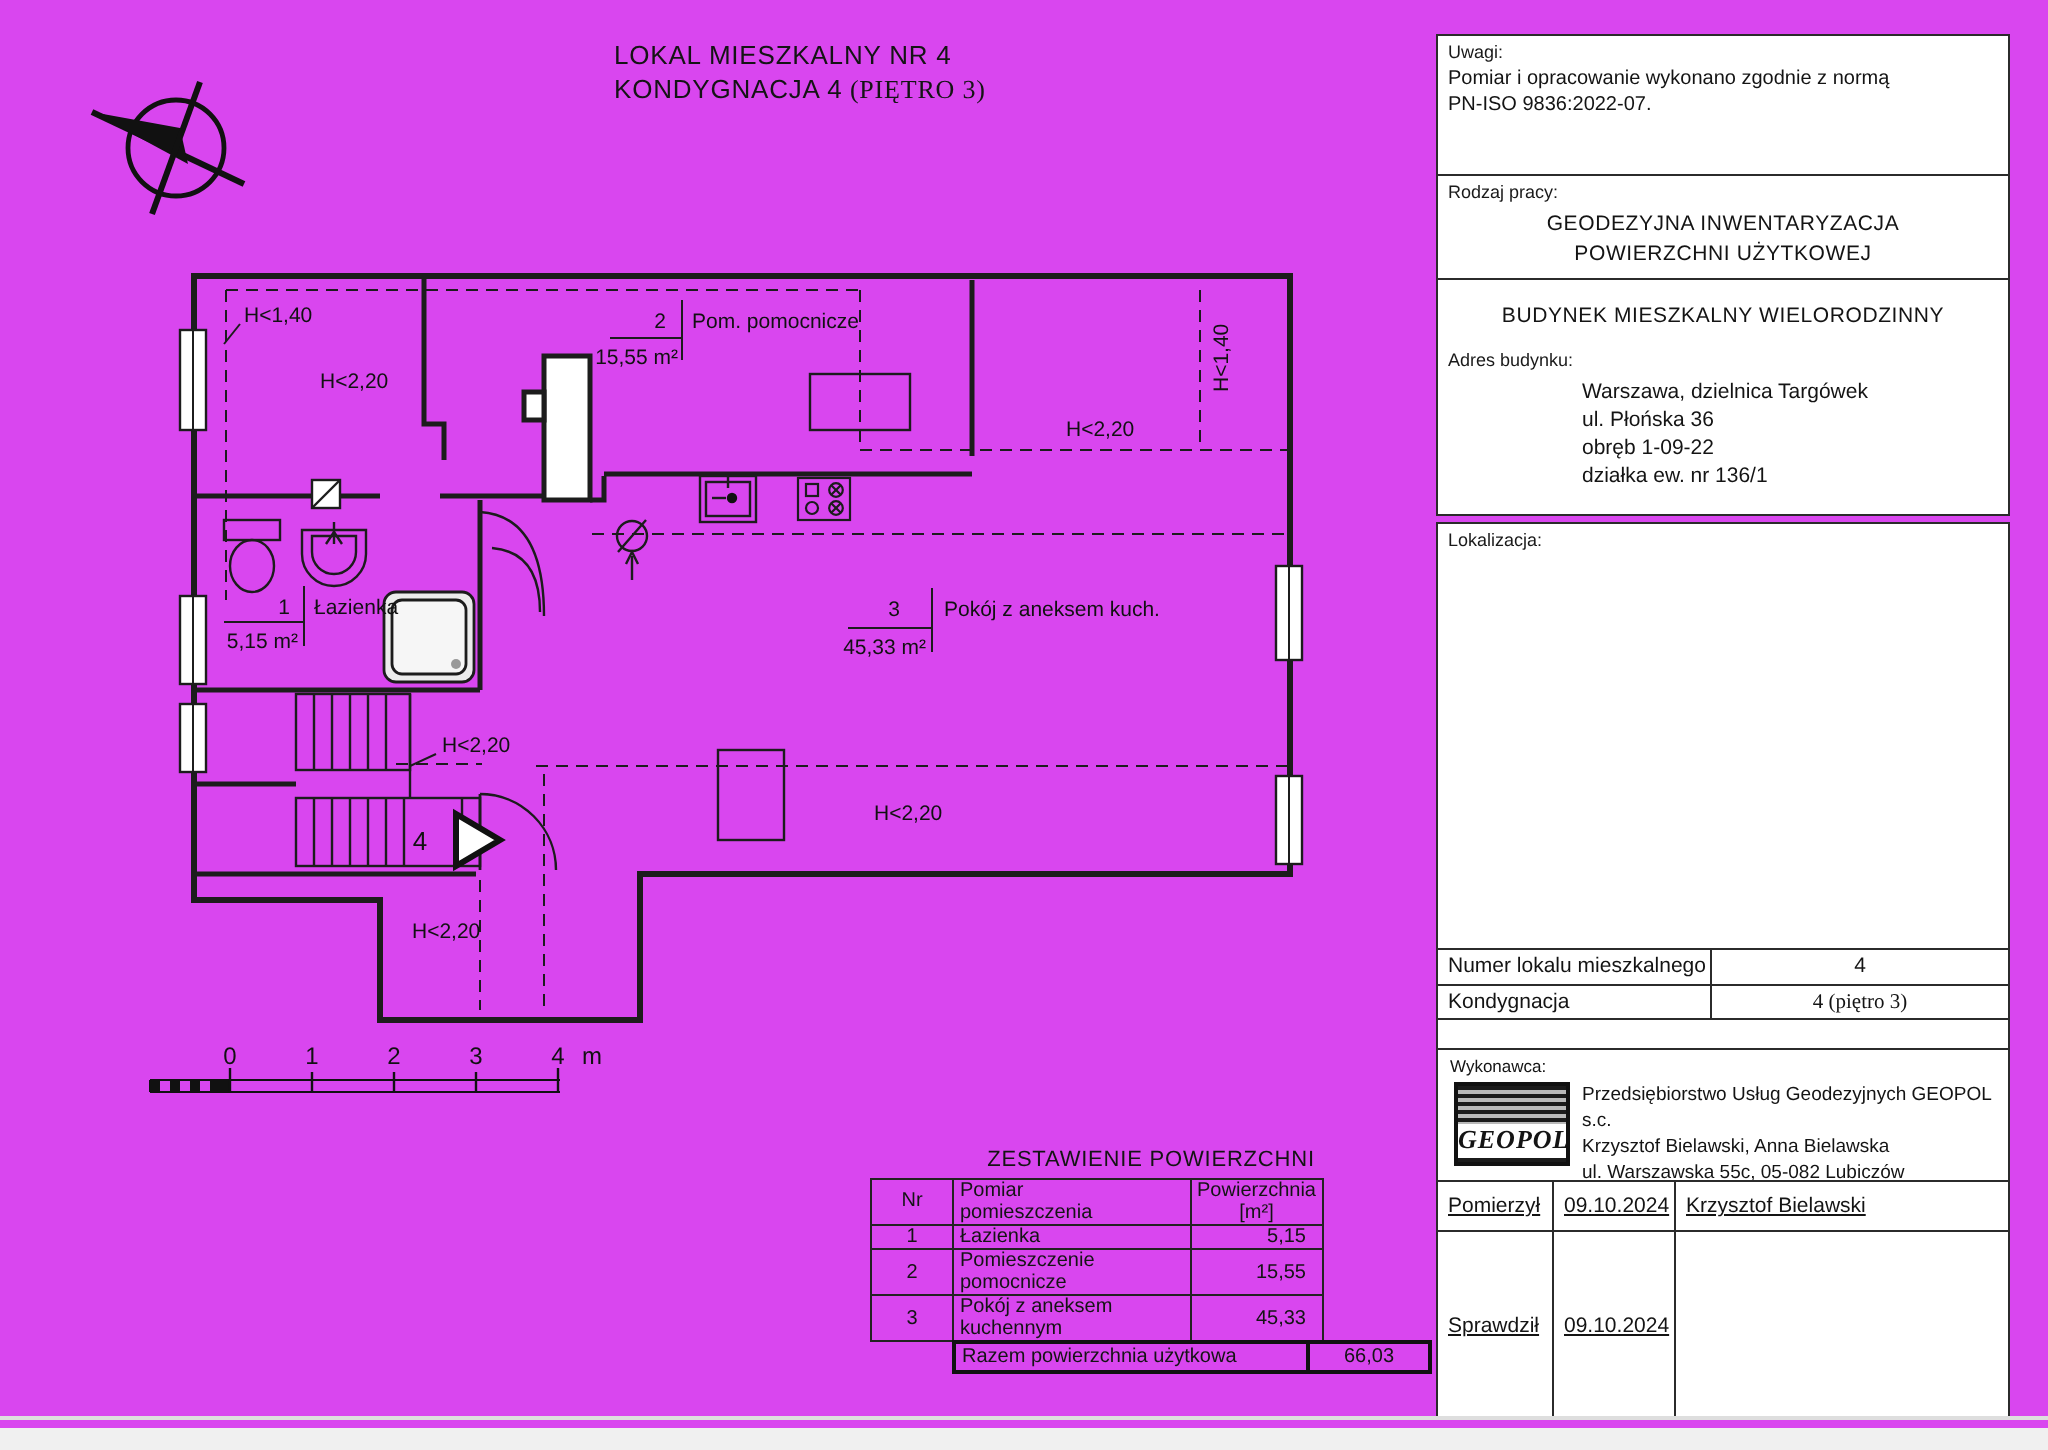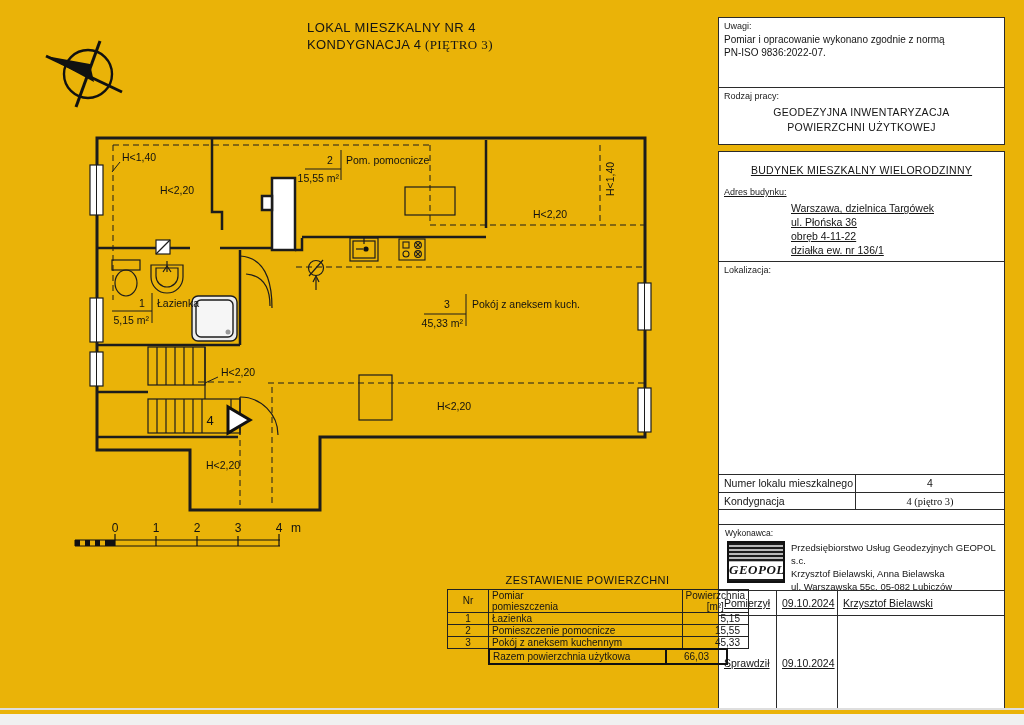--- a/index.html
+++ b/index.html
@@ -1,16 +1,16 @@
 <!DOCTYPE html>
 <html><head>
 <meta charset="utf-8">
 <style>
   html,body{margin:0;padding:0;background:#fff;}
-  .page{position:relative;width:1024px;height:725px;background:#eab308;overflow:hidden;
+  .page{position:relative;width:1024px;height:725px;background:#d946ef;overflow:hidden;
         font-family:"Liberation Sans",sans-serif;color:#141414;}
   .abs{position:absolute;}
   
   .title-line1{left:307px;top:20px;font-size:13px;letter-spacing:.4px;}
   .title-line2{left:307px;top:37px;font-size:13px;letter-spacing:.4px;}
   .serif{font-family:"Liberation Serif",serif;}
   
   .panel{left:718px;top:17px;width:290px;height:693px;}
   .pbox{position:absolute;left:0;width:287px;border:1.5px solid #2b2b2b;box-sizing:border-box;background:#fff;}
   .plabel{font-size:9px;color:#1a1a1a;padding:3px 0 0 5px;}
@@ -28,23 +28,23 @@
   .geopol-logo{position:absolute;left:8px;top:16px;width:58px;height:42px;border:2px solid #111;
      box-sizing:border-box;background:repeating-linear-gradient(180deg,#1b1b1b 0 2px,#b9b9b9 2px 4px);}
   .geopol-band{position:absolute;left:0;bottom:2px;width:100%;height:17px;background:#fff;
      font-family:"Liberation Serif",serif;font-style:italic;font-weight:bold;font-size:13px;
      text-align:center;line-height:16px;letter-spacing:.5px;}
   .wyk-text{position:absolute;left:72px;top:16px;font-size:9.5px;line-height:13px;}
   .sigrow{display:grid;grid-template-columns:57px 62px 1fr;height:100%;text-decoration:underline;}
   .sigrow > div{box-sizing:border-box;font-size:10.5px;padding-left:5px;display:flex;align-items:center;}
   .sigrow .c2{border-left:1.2px solid #2b2b2b;border-right:1.2px solid #2b2b2b;}
   
-  .tablewrap{left:447px;top:574px;width:281px;}
+  .tablewrap{left:435px;top:574px;width:281px;}
   .ttitle{font-size:11px;letter-spacing:.4px;text-align:center;margin-bottom:3px;}
-  table.areas{border-collapse:collapse;width:302px;font-size:10px;}
+  table.areas{border-collapse:collapse;width:227px;font-size:10px;}
   table.areas th,table.areas td{border:1px solid #222;padding:0 3px;box-sizing:border-box;}
   table.areas th{font-weight:normal;text-align:left;line-height:10.5px;padding-top:1px;}
   .col-nr{width:41px;text-align:center !important;}
   .col-area{width:61px;text-align:center !important;}
   td.num{text-align:center;}
   td.val{text-align:right;padding-right:8px !important;}
   .totalrow{display:flex;margin-top:-1px;}
   .totalrow .sp{width:41px;}
   .totalrow .tl{width:179px;border:2px solid #111;padding:1px 3px;font-size:10px;box-sizing:border-box;}
   .totalrow .tv{width:61px;border:2px solid #111;border-left:none;text-align:center;font-size:10px;
@@ -308,27 +308,27 @@
         <div>PN-ISO 9836:2022-07.</div>
       </div>
     </div>
     <div class="pbox" style="top:69.5px;height:58px;">
       <div class="plabel">Rodzaj pracy:</div>
       <div class="rodzaj-body center">
         <div>GEODEZYJNA INWENTARYZACJA</div>
         <div>POWIERZCHNI UŻYTKOWEJ</div>
       </div>
     </div>
-    <div class="pbox" style="top:134px;height:119px;text-decoration:underline;">
+    <div class="pbox" style="top:122px;height:119px;">
       <div class="budynek-title center">BUDYNEK MIESZKALNY WIELORODZINNY</div>
       <div class="plabel" style="margin-top:8px;">Adres budynku:</div>
       <div class="adres-lines">
         <div>Warszawa, dzielnica Targówek</div>
         <div>ul. Płońska 36</div>
-        <div>obręb 4-11-22</div>
+        <div>obręb 1-09-22</div>
         <div>działka ew. nr 136/1</div>
       </div>
     </div>
     <div class="pbox" style="top:243.5px;height:215px;">
       <div class="plabel">Lokalizacja:</div>
     </div>
     <div class="pbox" style="top:457px;height:36px;">
       <div class="rows2">
         <div class="rcell-l">Numer lokalu mieszkalnego</div>
         <div class="rcell-v">4</div>

